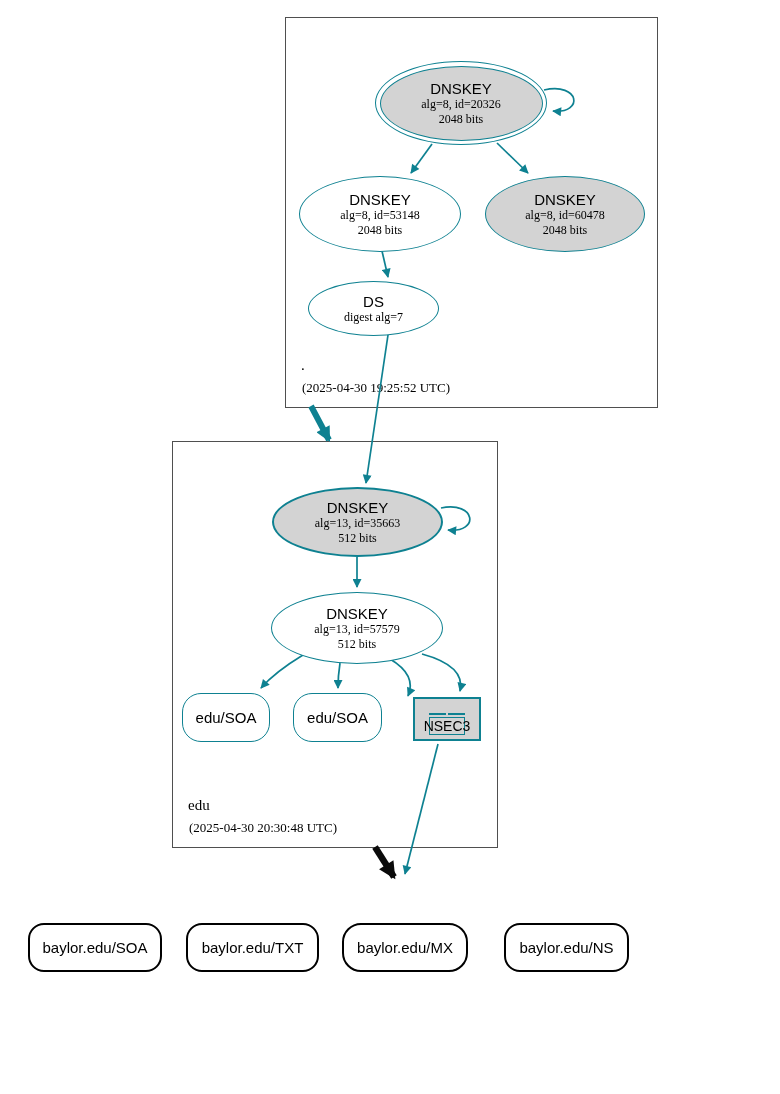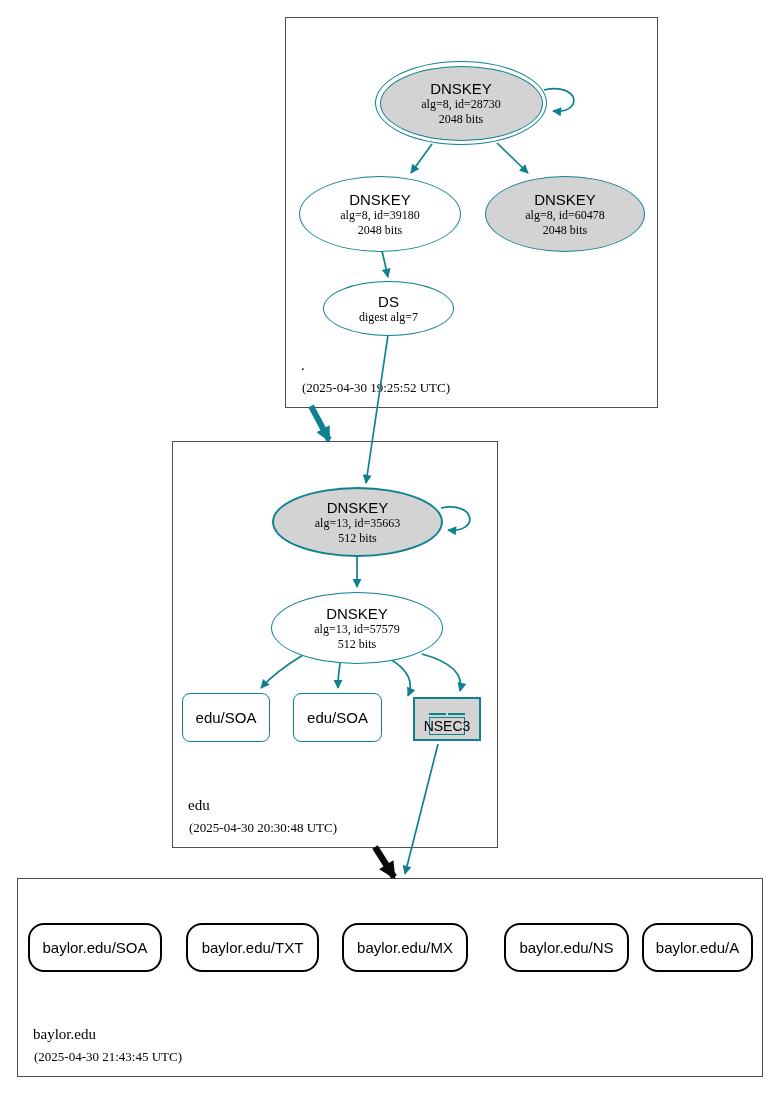--- a/index.html
+++ b/index.html
@@ -31,21 +31,21 @@
   .ell.thick{border-width:2.2px;}
   .t{font:15px "Liberation Sans",sans-serif;color:var(--ink);line-height:1.15;}
   .d{font:12px "Liberation Serif",serif;color:var(--ink);line-height:1.2;}
 
   
   .dbl{position:absolute;border:1.7px solid var(--teal);border-radius:50%;background:#fff;padding:3.5px;}
   .dbl-in{width:100%;height:100%;border:1.7px solid var(--teal);border-radius:50%;background:var(--gray-fill);
           display:flex;flex-direction:column;align-items:center;justify-content:center;text-align:center;}
 
   
-  .rr{position:absolute;border:1.7px solid var(--teal);border-radius:8px;background:#fff;
+  .rr{position:absolute;border:1.7px solid var(--teal);border-radius:19px;background:#fff;
       display:flex;align-items:center;justify-content:center;font:15px "Liberation Sans",sans-serif;color:var(--ink);}
   .rr.black{border-color:#000;border-width:2px;border-radius:16px;}
 
   
   .nsec3{position:absolute;left:413px;top:697px;width:68px;height:44px;background:var(--gray-fill);
          border:2.2px solid var(--teal);padding:14px;display:flex;flex-direction:column;gap:2px;}
   .nsec3 .hdr{display:flex;gap:2px;height:8px;}
   .nsec3 .cell{flex:1;border:1px solid var(--teal);background:var(--gray-fill);}
   .nsec3 .body{flex:1;border:1px solid var(--teal);display:flex;align-items:center;justify-content:center;
                font:14px "Liberation Sans",sans-serif;color:var(--ink);}
@@ -58,24 +58,20 @@
   <div class="zonebox" style="left:285px;top:17px;width:373px;height:391px;">
     <div class="zone-name">.</div>
     <div class="zone-ts">(2025-04-30 19:25:52 UTC)</div>
   </div>
 
   <div class="zonebox" style="left:172px;top:441px;width:326px;height:407px;">
     <div class="zone-name">edu</div>
     <div class="zone-ts">(2025-04-30 20:30:48 UTC)</div>
   </div>
 
-  <div class="zonebox" style="left:17px;top:878px;width:746px;height:199px;">
-    <div class="zone-name">baylor.edu</div>
-    <div class="zone-ts">(2025-04-30 21:43:45 UTC)</div>
-  </div>
 
   <svg class="edges" width="780" height="1094">
     <defs>
       <marker id="mT" viewBox="0 0 10 10" refX="9" refY="5" markerWidth="11" markerHeight="9" orient="auto" markerUnits="userSpaceOnUse">
         <path d="M0,0 L10,5 L0,10 z" style="fill:var(--teal)"></path>
       </marker>
       <marker id="mTB" viewBox="0 0 10 10" refX="8.5" refY="5" markerWidth="17" markerHeight="15" orient="auto" markerUnits="userSpaceOnUse">
         <path d="M0,0 L10,5 L0,10 z" style="fill:var(--teal)"></path>
       </marker>
       <marker id="mBB" viewBox="0 0 10 10" refX="8.5" refY="5" markerWidth="20" markerHeight="17" orient="auto" markerUnits="userSpaceOnUse">
@@ -95,38 +91,38 @@
     <path class="e" d="M 340,663 Q 338,676 338,688" marker-end="url(#mT)"></path>
     <path class="e" d="M 390,659 Q 417,675 408,696" marker-end="url(#mT)"></path>
     <path class="e" d="M 422,654 Q 466,666 460,691" marker-end="url(#mT)"></path>
     <path class="e" d="M 438,744 L 405,874" marker-end="url(#mT)"></path>
     <path class="e-black" d="M 375,847 L 394,877" marker-end="url(#mBB)"></path>
   </svg>
 
   <div class="dbl" style="left:375px;top:61px;width:172px;height:84px;">
     <div class="dbl-in">
       <div class="t">DNSKEY</div>
-      <div class="d">alg=8, id=28730</div>
+      <div class="d">alg=8, id=20326</div>
       <div class="d">2048 bits</div>
     </div>
   </div>
 
   <div class="ell" style="left:299px;top:176px;width:162px;height:76px;">
     <div class="t">DNSKEY</div>
-    <div class="d">alg=8, id=39180</div>
+    <div class="d">alg=8, id=53148</div>
     <div class="d">2048 bits</div>
   </div>
 
   <div class="ell gray" style="left:485px;top:176px;width:160px;height:76px;">
     <div class="t">DNSKEY</div>
     <div class="d">alg=8, id=60478</div>
     <div class="d">2048 bits</div>
   </div>
 
-  <div class="ell" style="left:323px;top:281px;width:131px;height:55px;text-align:right;">
+  <div class="ell" style="left:308px;top:281px;width:131px;height:55px;text-align:right;">
     <div class="t">DS</div>
     <div class="d">digest alg=7</div>
   </div>
 
   <div class="ell gray thick" style="left:272px;top:487px;width:171px;height:70px;">
     <div class="t">DNSKEY</div>
     <div class="d">alg=13, id=35663</div>
     <div class="d">512 bits</div>
   </div>
 
@@ -153,25 +149,22 @@
   </div>
 
   <div class="rr black" style="left:28px;top:923px;width:134px;height:49px;">
     <span>baylor.edu/SOA</span>
   </div>
 
   <div class="rr black" style="left:186px;top:923px;width:133px;height:49px;">
     <span>baylor.edu/TXT</span>
   </div>
 
-  <div class="rr black" style="left:342px;top:923px;width:126px;height:49px;">
+  <div class="rr black" style="left:342px;top:923px;width:126px;height:49px;border-radius:19px;">
     <span>baylor.edu/MX</span>
   </div>
 
   <div class="rr black" style="left:492px;top:923px;width:125px;height:49px;margin-left:12px;">
     <span>baylor.edu/NS</span>
   </div>
 
-  <div class="rr black" style="left:642px;top:923px;width:111px;height:49px;">
-    <span>baylor.edu/A</span>
-  </div>
 
 </div>
 
 </body></html>

